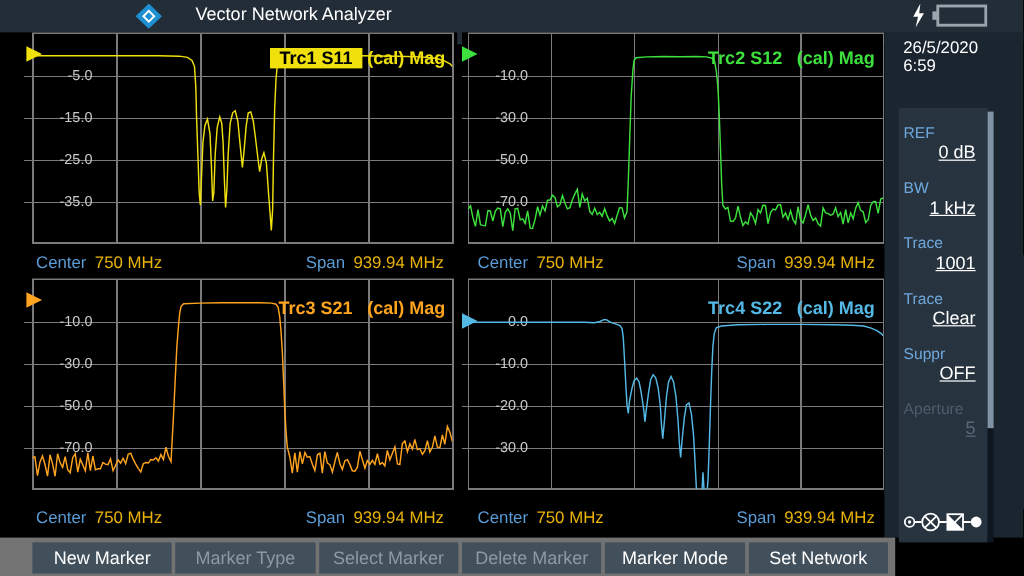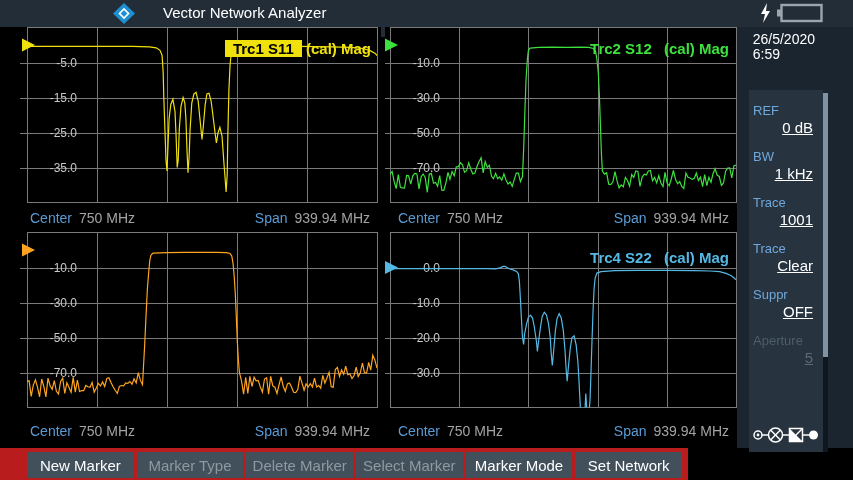--- a/index.html
+++ b/index.html
@@ -19,36 +19,36 @@
   .plot-svg{position:absolute;left:0;top:0;}
   .trace-label{position:absolute;top:13px;right:10px;font-size:15px;font-weight:bold;white-space:nowrap;}
   .q-bl .trace-label,.q-br .trace-label{top:17px;}
   .q-tr .trace-label,.q-br .trace-label{right:8px;}
   .tl-head{padding:0 8px;}
   .info-row{position:absolute;left:0;right:0;bottom:0;height:28px;display:flex;align-items:center;
             justify-content:space-between;font-size:14px;color:#fff;padding:0 11px 0 30px;}
   .q-tr .info-row,.q-br .info-row{padding:0 8px 0 13px;}
   .q-bl .info-row,.q-br .info-row{height:34px;}
   .info-row .k{color:#5b9bd5;margin-right:7px;}
-  .info-row .v{color:#a3a3a3;}
+  .info-row .v{color:#eab308;}
   
   .sidebar{position:absolute;left:737px;top:27px;width:116px;height:421px;background:#1b2530;}
   .datetime{position:absolute;top:5px;right:38px;color:#fff;font-size:14px;line-height:15px;}
   .settings-panel{position:absolute;left:12px;top:43px;width:74px;height:362px;background:#27333f;padding:0;margin-top:20px;}
   .setting{padding:13px 0 0 4px;}
   .s-label{color:#6fa8dc;font-size:13px;}
   .s-value{color:#fff;font-size:15px;text-align:right;padding-right:10px;margin-top:1px;text-decoration:underline;}
   .setting.disabled .s-label{color:#4e5d6a;}
   .setting.disabled .s-value{color:#5b6a77;}
   .scrollbar{position:absolute;right:-5px;top:0;width:5px;height:100%;background:transparent;}
   .scrollbar .thumb{position:absolute;top:3px;left:0;width:5px;height:264px;background:#8093a4;}
   .scrollbar .track{position:absolute;top:267px;left:0;width:5px;height:95px;background:#0e1620;}
   .ports-icon{position:absolute;right:33px;bottom:4px;}
   
-  .menu-bar{position:absolute;left:0;top:448px;width:688px;height:32px;background:#b91c1c;
+  .menu-bar{position:absolute;left:0;top:448px;width:746px;height:32px;background:#737373;
             display:flex;gap:3px;padding:4px 6px 2px 27px;box-sizing:border-box;}
   .menu-btn{flex:1;background:#42505c;color:#fff;font-size:15px;display:flex;align-items:center;
             justify-content:center;white-space:nowrap;}
   .menu-btn.disabled{color:#8f99a1;}
   svg text{font-family:"Liberation Sans", sans-serif;}
 </style>
 </head>
 <body>
 
 <div id="screen">
@@ -160,20 +160,21 @@
           <text x="77" y="40" text-anchor="end" fill="#c9c9c9" font-size="12">-10.0</text>
           <text x="77" y="75" text-anchor="end" fill="#c9c9c9" font-size="12">-30.0</text>
           <text x="77" y="110" text-anchor="end" fill="#c9c9c9" font-size="12">-50.0</text>
           <text x="77" y="145" text-anchor="end" fill="#c9c9c9" font-size="12">-70.0</text>
           <clipPath id="cp-trc3">
             <rect x="27" y="0.5" width="350" height="175"></rect>
           </clipPath>
           <path d="M27.0,149.2 L29.1,148.8 L31.2,164.4 L33.3,153.1 L35.4,147.9 L37.5,155.1 L39.6,164.8 L41.7,147.0 L43.8,154.5 L45.9,164.9 L48.0,146.1 L50.1,153.7 L52.2,157.4 L54.3,148.6 L56.4,159.3 L58.5,162.0 L60.6,149.4 L62.7,146.2 L64.8,161.5 L66.9,150.7 L69.0,155.5 L71.1,160.4 L73.2,145.4 L75.3,160.2 L77.4,148.0 L79.5,159.5 L81.6,158.7 L83.7,158.7 L85.8,153.5 L87.9,154.8 L90.0,155.2 L92.1,150.4 L94.2,160.2 L96.3,155.9 L98.4,151.3 L100.5,154.0 L102.6,149.9 L104.7,154.4 L106.8,146.5 L108.9,145.7 L111.0,150.6 L113.1,154.7 L115.2,158.3 L117.3,161.3 L119.4,154.4 L121.5,153.5 L123.6,153.9 L125.7,150.9 L127.8,151.3 L129.9,149.5 L132.0,152.2 L134.1,146.8 L136.2,150.9 L138.3,140.7 L140.4,148.4 L142.5,152.7 L144.6,114.3 L146.0,84.5 L147.4,56.5 L148.8,39.0 L149.8,28.5 L150.9,23.3 L153.0,21.1 L167.0,20.6 L184.5,20.3 L202.0,20.3 L216.0,20.3 L226.5,20.6 L230.0,21.5 L231.8,24.1 L233.1,32.0 L234.2,44.3 L235.3,61.8 L236.3,84.5 L237.3,109.0 L238.4,128.3 L239.4,140.5 L241.5,148.8 L243.6,162.2 L245.7,145.3 L247.8,161.5 L249.9,144.4 L252.0,154.5 L254.1,145.1 L256.1,148.9 L258.2,148.4 L260.3,154.9 L262.4,160.2 L264.5,147.0 L266.6,145.7 L268.6,162.3 L270.7,144.4 L272.8,153.9 L274.9,155.2 L277.0,161.5 L279.1,152.6 L281.1,145.0 L283.2,154.2 L285.3,159.3 L287.4,151.9 L289.5,151.0 L291.6,155.2 L293.6,160.3 L295.7,160.7 L297.8,157.5 L299.9,144.1 L302.0,151.2 L304.1,158.2 L306.1,151.8 L308.2,155.0 L310.3,151.6 L312.4,155.0 L314.5,146.1 L316.6,155.0 L318.7,153.5 L320.7,156.2 L322.8,143.4 L324.9,151.2 L327.0,145.8 L329.1,140.4 L331.2,154.7 L333.2,155.2 L335.3,137.6 L337.4,135.4 L339.5,144.5 L341.6,137.8 L343.7,142.3 L345.7,134.2 L347.8,142.7 L349.9,142.0 L352.0,146.5 L354.1,143.5 L356.2,135.2 L358.2,144.6 L360.3,140.8 L362.4,131.2 L364.5,140.6 L366.6,140.9 L368.7,130.4 L370.7,138.2 L372.8,123.3 L374.9,128.1 L377.0,136.0" fill="none" stroke="#ffa41e" stroke-width="1.2" clip-path="url(#cp-trc3)"></path>
           <polygon points="22,11.5 35,18 22,24.5" fill="#ffa41e"></polygon>
         </svg>
+      <div class="trace-label" style="color: rgb(255, 164, 30);"><span class="tl-head">Trc3 S21</span><span class="tl-tail"> (cal) Mag</span></div>
       <div class="info-row">
         <span><span class="k">Center</span><span class="v">750 MHz</span></span>
         <span><span class="k">Span</span><span class="v">939.94 MHz</span></span>
       </div>
     </section>
 
     <section class="quad q-br">
       <svg class="plot-svg" width="352" height="177" viewBox="0 0 352 177">
           <g stroke="#7a7a7a" stroke-width="1" shape-rendering="crispEdges">
             <rect x="5.5" y="0.5" width="346" height="175" fill="#000"></rect>
@@ -258,19 +259,19 @@
       </g>
       <circle cx="6" cy="9" r="1.4" fill="#fff"></circle>
       <polygon points="37.5,15.5 37.5,2.5 50.5,15.5" fill="#fff"></polygon>
       <circle cx="61.5" cy="9" r="4.5" fill="#fff"></circle>
     </svg>
   </aside>
 
   <nav class="menu-bar">
       <div class="menu-btn">New Marker</div>
       <div class="menu-btn disabled">Marker Type</div>
+      <div class="menu-btn disabled">Select Marker</div>
       <div class="menu-btn disabled">Delete Marker</div>
-      <div class="menu-btn disabled">Select Marker</div>
       <div class="menu-btn">Marker Mode</div>
       <div class="menu-btn">Set Network</div>
     </nav>
 
 </div>
 
 </body></html>

